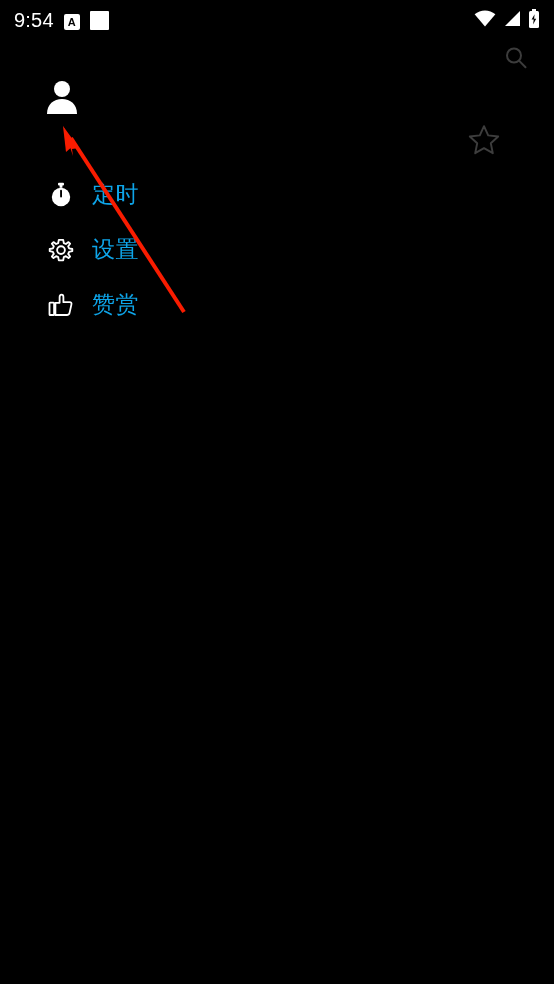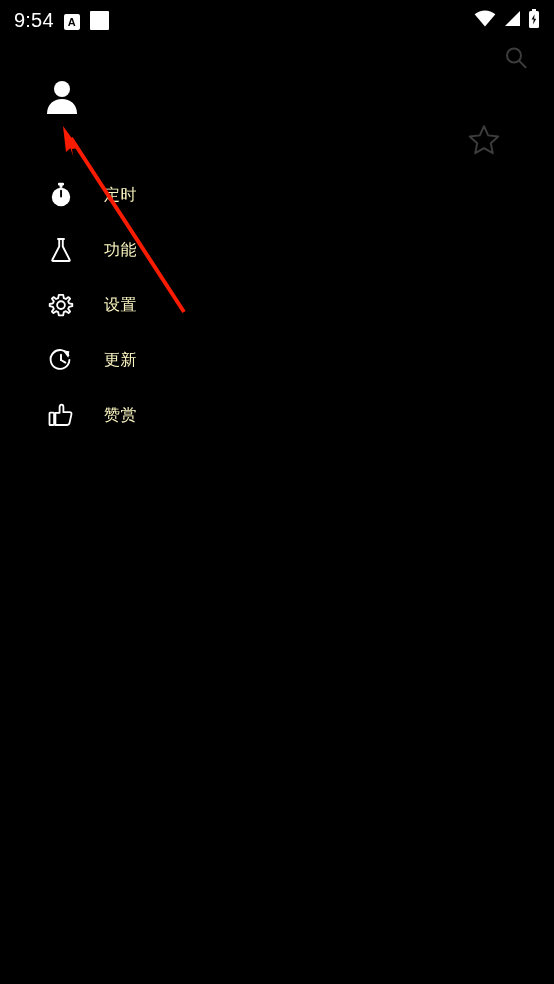--- a/index.html
+++ b/index.html
@@ -114,23 +114,23 @@
   }
   .menu-icon {
     width: 28px;
     height: 28px;
     display: flex;
     align-items: center;
     justify-content: center;
     flex: 0 0 28px;
   }
   .menu-label {
-    margin-left: 29px;
-    color: #fef9c3;
-    font-size: 16px;
+    margin-left: 17px;
+    color: #0ea5e9;
+    font-size: 23px;
     line-height: 1;
     letter-spacing: 0.5px;
   }
 
   
   #annotation-arrow {
     position: absolute;
     left: 0; top: 0;
     width: 554px;
     height: 984px;
@@ -196,50 +196,31 @@
         <svg width="26" height="26" viewBox="0 0 26 26">
           <rect x="10" y="0.8" width="6" height="2.6" rx="1" fill="#ffffff"></rect>
           <circle cx="13" cy="15" r="9.2" fill="#ffffff"></circle>
           <rect x="12.1" y="7.8" width="1.9" height="7.6" rx="0.9" fill="#000000"></rect>
           <rect x="11.6" y="2.8" width="2.8" height="3" fill="#ffffff"></rect>
         </svg>
       </span>
       <span class="menu-label">定时</span>
     </div>
 
-    <div class="menu-item">
-      <span class="menu-icon">
-        <svg width="26" height="26" viewBox="0 0 26 26">
-          <path d="M10 2 L16 2 M11.2 2 L11.2 9.5 L4.5 22.5 Q3.6 24 5.2 24 L20.8 24 Q22.4 24 21.5 22.5 L14.8 9.5 L14.8 2" fill="none" stroke="#ffffff" stroke-width="1.9" stroke-linecap="round" stroke-linejoin="round"></path>
-        </svg>
-      </span>
-      <span class="menu-label">功能</span>
-    </div>
 
     <div class="menu-item">
       <span class="menu-icon">
         <svg width="26" height="26" viewBox="0 0 26 26">
           <path d="M13 1.4 L15.2 1.4 L15.8 4.6 L17.9 5.5 L20.5 3.6 L22.1 5.2 L20.2 7.8 L21.1 9.9 L24.3 10.5 L24.3 12.7 L21.1 13.3 L20.2 15.4 L22.1 18 L20.5 19.6 L17.9 17.7 L15.8 18.6 L15.2 21.8 L13 21.8 L10.8 21.8 L10.2 18.6 L8.1 17.7 L5.5 19.6 L3.9 18 L5.8 15.4 L4.9 13.3 L1.7 12.7 L1.7 10.5 L4.9 9.9 L5.8 7.8 L3.9 5.2 L5.5 3.6 L8.1 5.5 L10.2 4.6 L10.8 1.4 Z" fill="none" stroke="#ffffff" stroke-width="1.85" stroke-linejoin="round" transform="translate(0,1.5)"></path>
           <circle cx="13" cy="13.1" r="3.9" fill="none" stroke="#ffffff" stroke-width="1.85"></circle>
         </svg>
       </span>
       <span class="menu-label">设置</span>
     </div>
 
-    <div class="menu-item">
-      <span class="menu-icon">
-        <svg width="26" height="26" viewBox="0 0 26 26">
-          <path d="M20.4 8.2 A9.4 9.4 0 1 0 21.4 13" fill="none" stroke="#ffffff" stroke-width="1.9" stroke-linecap="round"></path>
-          <path d="M14.6 3.2 L21.3 4.2 L20.3 10.8 Z" fill="#ffffff"></path>
-          <line x1="13" y1="13" x2="13" y2="7.6" stroke="#ffffff" stroke-width="1.9" stroke-linecap="round"></line>
-          <line x1="13" y1="13" x2="17.4" y2="15.6" stroke="#ffffff" stroke-width="1.9" stroke-linecap="round"></line>
-        </svg>
-      </span>
-      <span class="menu-label">更新</span>
-    </div>
 
 
     <div class="menu-item">
       <span class="menu-icon">
         <svg width="26" height="26" viewBox="0 0 26 26">
           <rect x="1.5" y="10.6" width="4.6" height="12.4" rx="0.6" fill="none" stroke="#ffffff" stroke-width="1.8"></rect>
           <path d="M7.4 10.8 L11.6 10.8 L11.6 5.2 Q11.6 2.6 13.6 2.6 Q15.4 2.6 15.4 5.0 L15.4 10.2 L21.6 10.2 Q24 10.2 23.4 12.6 L21.6 20.6 Q21.2 23 18.8 23 L7.4 23 Z" fill="none" stroke="#ffffff" stroke-width="1.8" stroke-linejoin="round"></path>
         </svg>
       </span>
       <span class="menu-label">赞赏</span>

